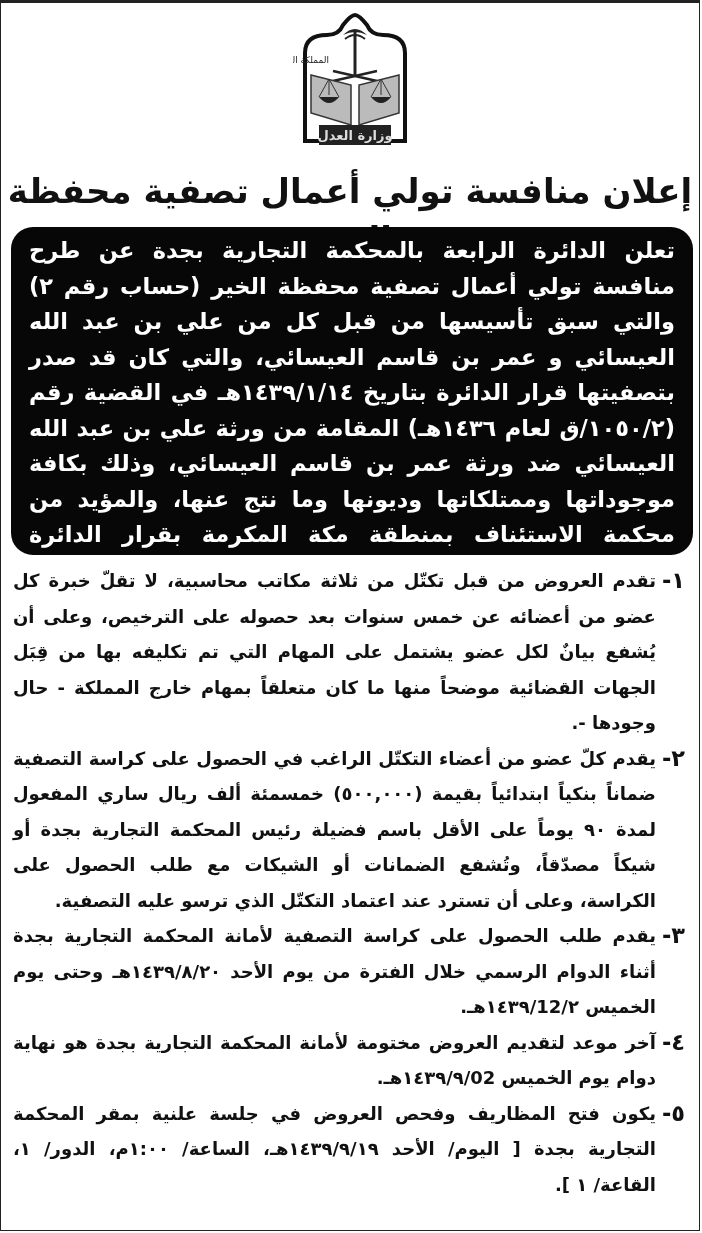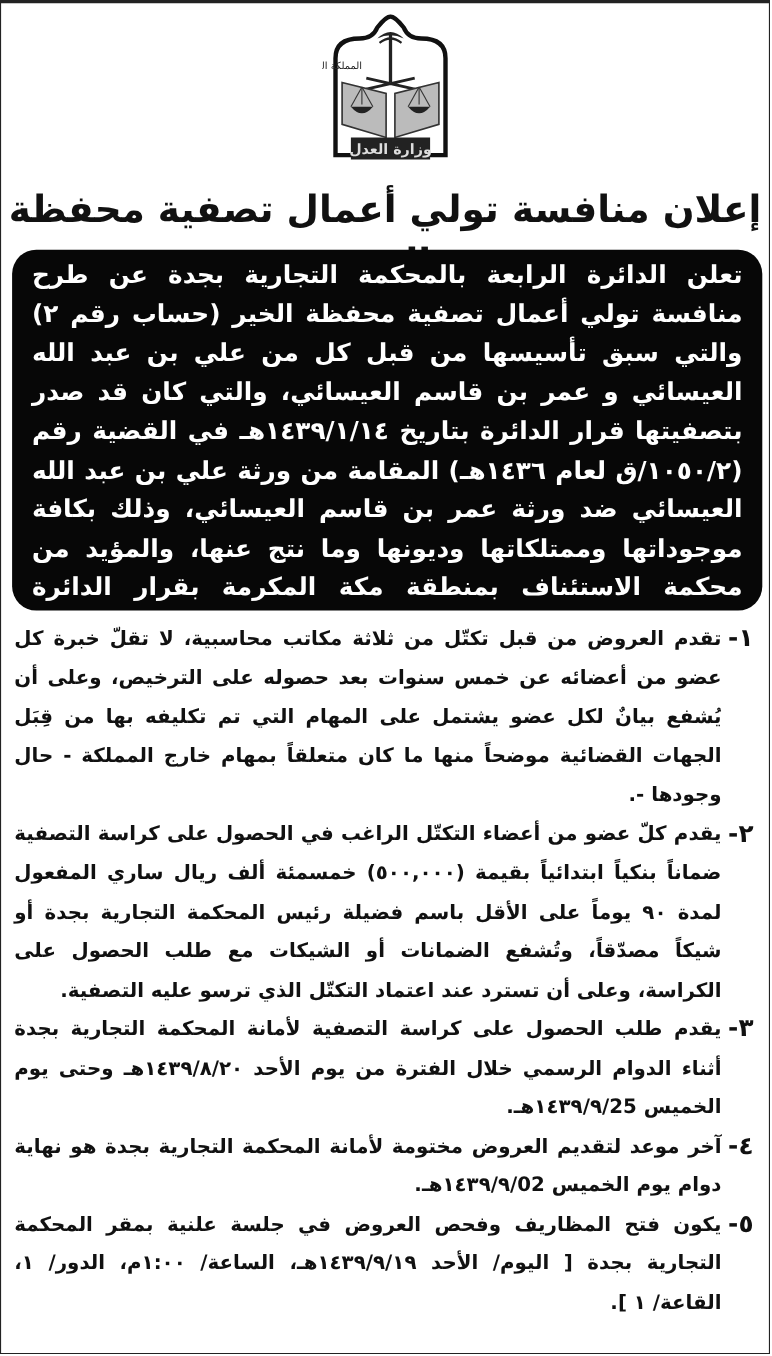--- a/index.html
+++ b/index.html
@@ -72,21 +72,21 @@
     <div class="item">
       <span class="num">١-</span>
       <span class="txt">تقدم العروض من قبل تكتّل من ثلاثة مكاتب محاسبية، لا تقلّ خبرة كل عضو من أعضائه عن خمس سنوات بعد حصوله على الترخيص، وعلى أن يُشفع بيانٌ لكل عضو يشتمل على المهام التي تم تكليفه بها من قِبَل الجهات القضائية موضحاً منها ما كان متعلقاً بمهام خارج المملكة - حال وجودها -.</span>
     </div>
     <div class="item">
       <span class="num">٢-</span>
       <span class="txt">يقدم كلّ عضو من أعضاء التكتّل الراغب في الحصول على كراسة التصفية ضماناً بنكياً ابتدائياً بقيمة (٥٠٠,٠٠٠) خمسمئة ألف ريال ساري المفعول لمدة ٩٠ يوماً على الأقل باسم فضيلة رئيس المحكمة التجارية بجدة أو شيكاً مصدّقاً، وتُشفع الضمانات أو الشيكات مع طلب الحصول على الكراسة، وعلى أن تسترد عند اعتماد التكتّل الذي ترسو عليه التصفية.</span>
     </div>
     <div class="item">
       <span class="num">٣-</span>
-      <span class="txt">يقدم طلب الحصول على كراسة التصفية لأمانة المحكمة التجارية بجدة أثناء الدوام الرسمي خلال الفترة من يوم الأحد ١٤٣٩/٨/٢٠هـ وحتى يوم الخميس ١٤٣٩/٩/25هـ.</span>
+      <span class="txt">يقدم طلب الحصول على كراسة التصفية لأمانة المحكمة التجارية بجدة أثناء الدوام الرسمي خلال الفترة من يوم الأحد ١٤٣٩/٨/٢٠هـ وحتى يوم الخميس ١٤٣٩/12/٢هـ.</span>
     </div>
     <div class="item">
       <span class="num">٤-</span>
       <span class="txt">آخر موعد لتقديم العروض مختومة لأمانة المحكمة التجارية بجدة هو نهاية دوام يوم الخميس ١٤٣٩/٩/02هـ.</span>
     </div>
     <div class="item">
       <span class="num">٥-</span>
       <span class="txt">يكون فتح المظاريف وفحص العروض في جلسة علنية بمقر المحكمة التجارية بجدة [ اليوم/ الأحد ١٤٣٩/٩/١٩هـ، الساعة/ ١:٠٠م، الدور/ ١، القاعة/ ١ ].</span>
     </div>
   </div>

